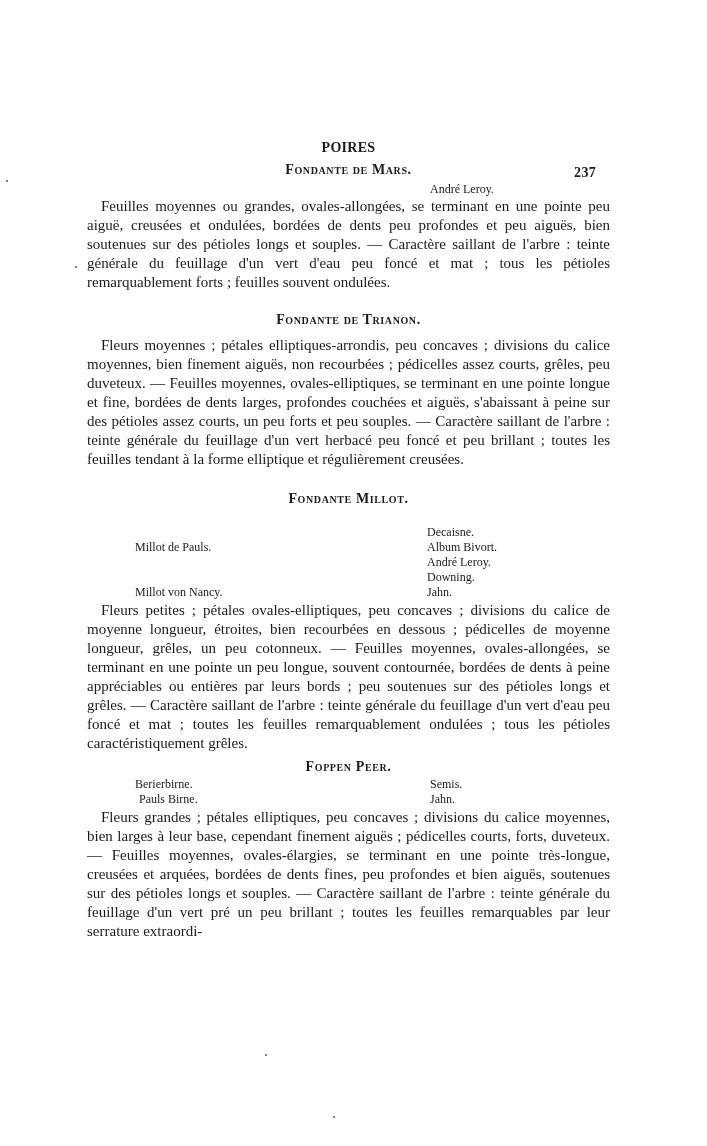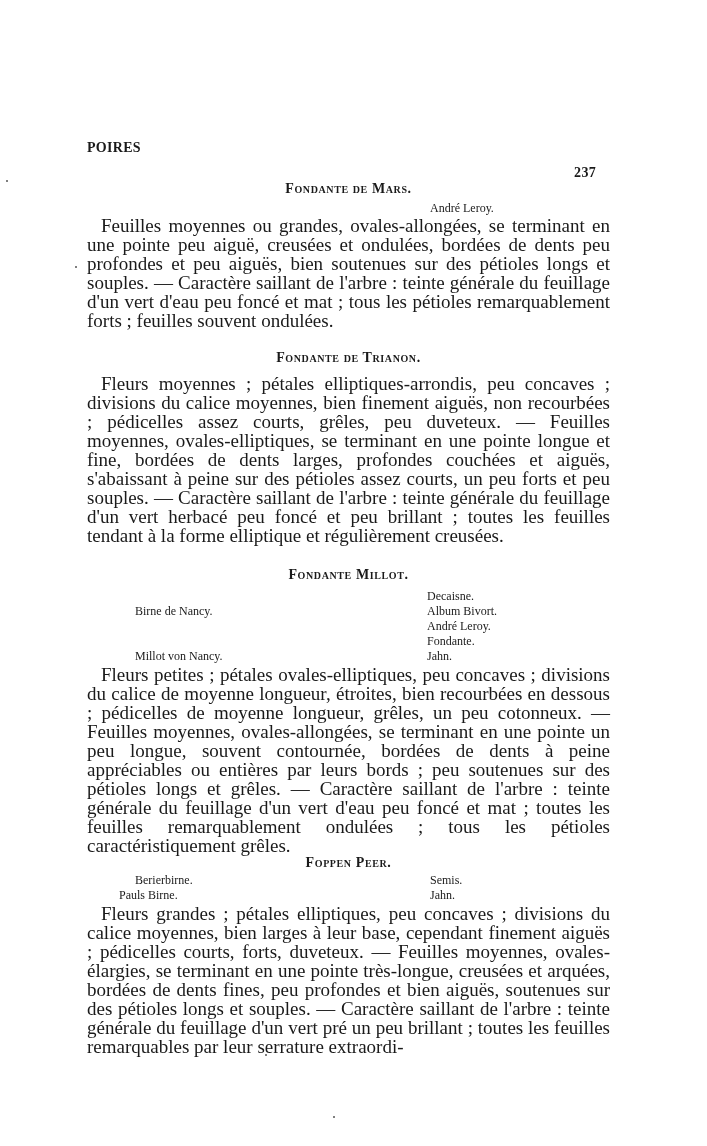--- a/index.html
+++ b/index.html
@@ -25,41 +25,42 @@
     position: relative;
     height: 22px;
     font-weight: bold;
     font-size: 14px;
     letter-spacing: 0.3px;
   }
   .running-title {
     position: absolute;
     left: 0;
     right: 0;
+    text-align: center;
     top: 0;
   }
   .page-number {
     position: absolute;
     right: 14px;
     top: 0;
     margin-top: 25px;
   }
   .entry-title {
     text-align: center;
     font-variant: small-caps;
     font-size: 14px;
     letter-spacing: 0.6px;
     margin: 0;
   }
   .syn-table {
     font-size: 12px;
     line-height: 15px;
   }
   .para {
-    font-size: 19px;
+    font-size: 15px;
     line-height: 19px;
     text-align: justify;
     text-indent: 14px;
     margin: 0;
     hyphens: none;
   }
   .speck {
     position: absolute;
     background: #555;
     border-radius: 50%;
@@ -68,53 +69,53 @@
 </head>
 <body>
 
 <div class="page">
 
   <div class="running-head">
     <span class="running-title">POIRES</span>
     <span class="page-number">237</span>
   </div>
 
-  <div style="margin-top:19px;">
+  <div style="">
     <h3 class="entry-title">Fondante de Mars.</h3>
     <div class="syn-table" style="position:relative;height:17px;margin-top:2px;">
       <span style="position:absolute;left:343px;top:2px;">André Leroy.</span>
     </div>
     <p class="para">Feuilles moyennes ou grandes, ovales-allongées, se terminant en une pointe peu aiguë, creusées et ondulées, bordées de dents peu profondes et peu aiguës, bien soutenues sur des pétioles longs et souples. — Caractère saillant de l'arbre : teinte générale du feuillage d'un vert d'eau peu foncé et mat ; tous les pétioles remarquablement forts ; feuilles souvent ondulées.</p>
   </div>
 
   <div style="margin-top:20px;">
     <h3 class="entry-title">Fondante de Trianon.</h3>
     <p class="para" style="margin-top:8px;">Fleurs moyennes ; pétales elliptiques-arrondis, peu concaves ; divisions du calice moyennes, bien finement aiguës, non recourbées ; pédicelles assez courts, grêles, peu duveteux. — Feuilles moyennes, ovales-elliptiques, se terminant en une pointe longue et fine, bordées de dents larges, profondes couchées et aiguës, s'abaissant à peine sur des pétioles assez courts, un peu forts et peu souples. — Caractère saillant de l'arbre : teinte générale du feuillage d'un vert herbacé peu foncé et peu brillant ; toutes les feuilles tendant à la forme elliptique et régulièrement creusées.</p>
   </div>
 
   <div style="margin-top:22px;">
     <h3 class="entry-title">Fondante Millot.</h3>
-    <div class="syn-table" style="position:relative;height:78px;margin-top:4px;">
+    <div class="syn-table" style="position:relative;height:78px;margin-top:16px;">
       <span style="position:absolute;left:340px;top:2px;">Decaisne.</span>
-      <span style="position:absolute;left:48px;top:17px;">Birne de Nancy.</span>
+      <span style="position:absolute;left:48px;top:17px;">Millot de Pauls.</span>
       <span style="position:absolute;left:340px;top:17px;">Album Bivort.</span>
       <span style="position:absolute;left:340px;top:32px;">André Leroy.</span>
-      <span style="position:absolute;left:340px;top:47px;">Fondante.</span>
+      <span style="position:absolute;left:340px;top:47px;">Downing.</span>
       <span style="position:absolute;left:48px;top:62px;">Millot von Nancy.</span>
       <span style="position:absolute;left:340px;top:62px;">Jahn.</span>
     </div>
     <p class="para">Fleurs petites ; pétales ovales-elliptiques, peu concaves ; divisions du calice de moyenne longueur, étroites, bien recourbées en dessous ; pédicelles de moyenne longueur, grêles, un peu cotonneux. — Feuilles moyennes, ovales-allongées, se terminant en une pointe un peu longue, souvent contournée, bordées de dents à peine appréciables ou entières par leurs bords ; peu soutenues sur des pétioles longs et grêles. — Caractère saillant de l'arbre : teinte générale du feuillage d'un vert d'eau peu foncé et mat ; toutes les feuilles remarquablement ondulées ; tous les pétioles caractéristiquement grêles.</p>
   </div>
 
-  <div style="">
+  <div style="margin-top:6px;">
     <h3 class="entry-title">Foppen Peer.</h3>
     <div class="syn-table" style="position:relative;height:32px;margin-top:1px;text-align:center;">
       <span style="position:absolute;left:48px;top:1px;">Berierbirne.</span>
       <span style="position:absolute;left:343px;top:1px;">Semis.</span>
-      <span style="position:absolute;left:32px;top:16px;">Pauls Birne.</span>
+      <span style="position:absolute;left:52px;top:16px;">Pauls Birne.</span>
       <span style="position:absolute;left:343px;top:16px;">Jahn.</span>
     </div>
     <p class="para">Fleurs grandes ; pétales elliptiques, peu concaves ; divisions du calice moyennes, bien larges à leur base, cependant finement aiguës ; pédicelles courts, forts, duveteux. — Feuilles moyennes, ovales-élargies, se terminant en une pointe très-longue, creusées et arquées, bordées de dents fines, peu profondes et bien aiguës, soutenues sur des pétioles longs et souples. — Caractère saillant de l'arbre : teinte générale du feuillage d'un vert pré un peu brillant ; toutes les feuilles remarquables par leur serrature extraordi-</p>
   </div>
 
 </div>
 
 <div class="speck" style="left:6px;top:180px;width:2px;height:2px;"></div>
 <div class="speck" style="left:75px;top:266px;width:2px;height:2px;"></div>
 <div class="speck" style="left:265px;top:1054px;width:2px;height:2px;"></div>

